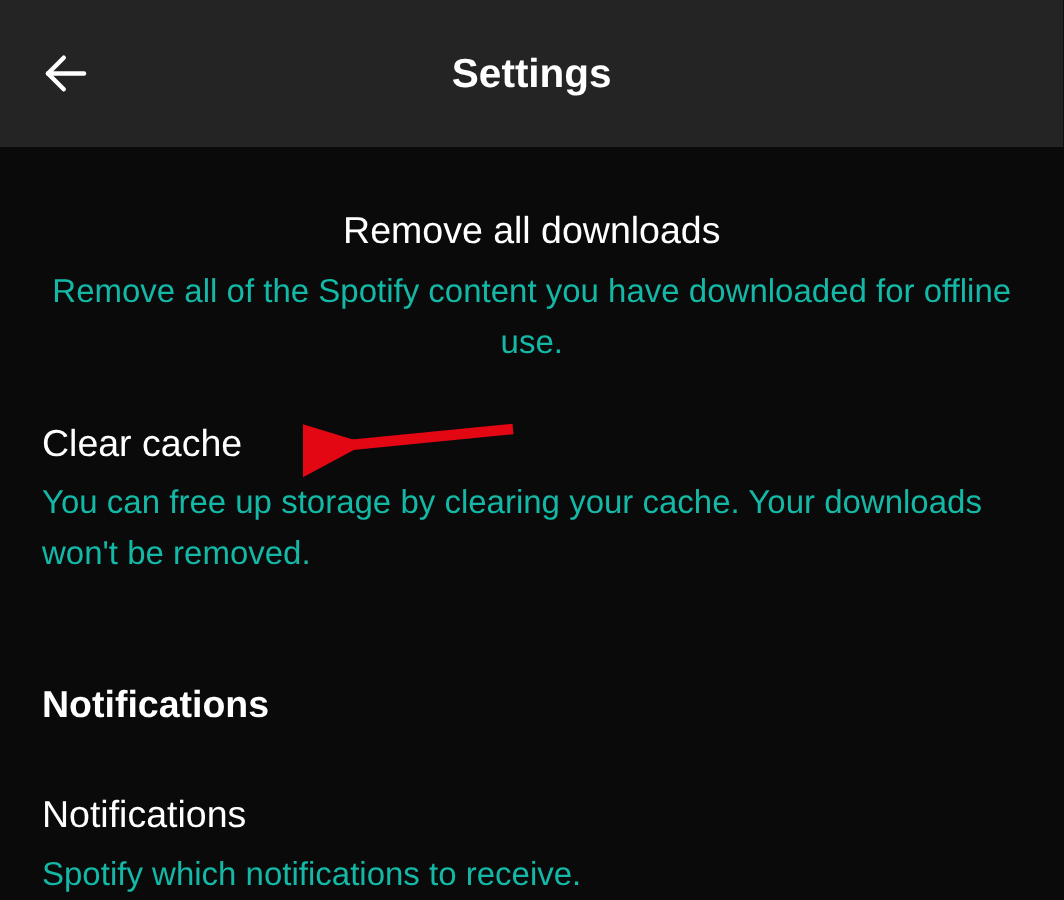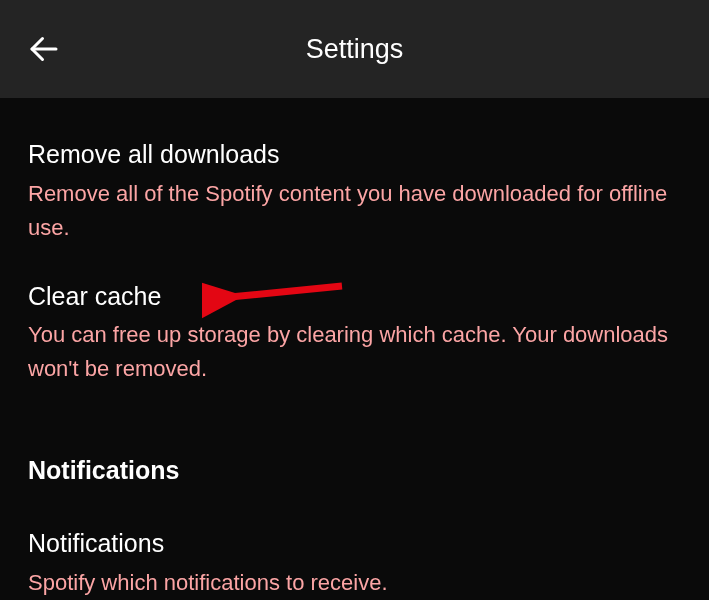--- a/index.html
+++ b/index.html
@@ -31,45 +31,46 @@
     height: 40px;
     display: flex;
     align-items: center;
     justify-content: center;
     cursor: pointer;
   }
   .header-title {
     width: 100%;
     text-align: center;
     font-size: 27px;
-    font-weight: 400;
+    font-weight: 700;
     color: #fff;
   }
   .content {
     padding: 28px 28px 0 28px;
     background: #0a0a0a;
   }
   .setting-item {
     margin-top: 18px;
     cursor: pointer;
     position: relative;
   }
   .setting-item:first-child {
     margin-top: 12px;
+    text-align: center;
   }
   .setting-title {
     font-size: 25px;
     font-weight: 500;
     color: #fff;
     line-height: 1.3;
   }
   .setting-desc {
     font-size: 22px;
     font-weight: 400;
-    color: #fca5a5;
+    color: #14b8a6;
     line-height: 1.55;
     margin-top: 6px;
   }
   .section-header {
     font-size: 25px;
     font-weight: 700;
     color: #fff;
     margin-top: 70px;
   }
   .arrow-annotation {
@@ -94,21 +95,21 @@
 
 <div class="content">
 
   <div class="setting-item">
     <div class="setting-title">Remove all downloads</div>
     <div class="setting-desc">Remove all of the Spotify content you have downloaded for offline use.</div>
   </div>
 
   <div class="setting-item" style="margin-top:35px;">
     <div class="setting-title">Clear cache</div>
-    <div class="setting-desc">You can free up storage by clearing which cache. Your downloads won't be removed.</div>
+    <div class="setting-desc">You can free up storage by clearing your cache. Your downloads won't be removed.</div>
     <svg class="arrow-annotation" width="145" height="50" viewBox="0 0 145 50">
       <defs>
         <marker id="arrowhead" markerWidth="12" markerHeight="10" refX="2" refY="5" orient="auto">
           <polygon points="12 0, 0 5, 12 10" fill="#e30613"></polygon>
         </marker>
       </defs>
       <line x1="140" y1="16" x2="28" y2="27" stroke="#e30613" stroke-width="7" marker-end="url(#arrowhead)"></line>
     </svg>
   </div>
 

